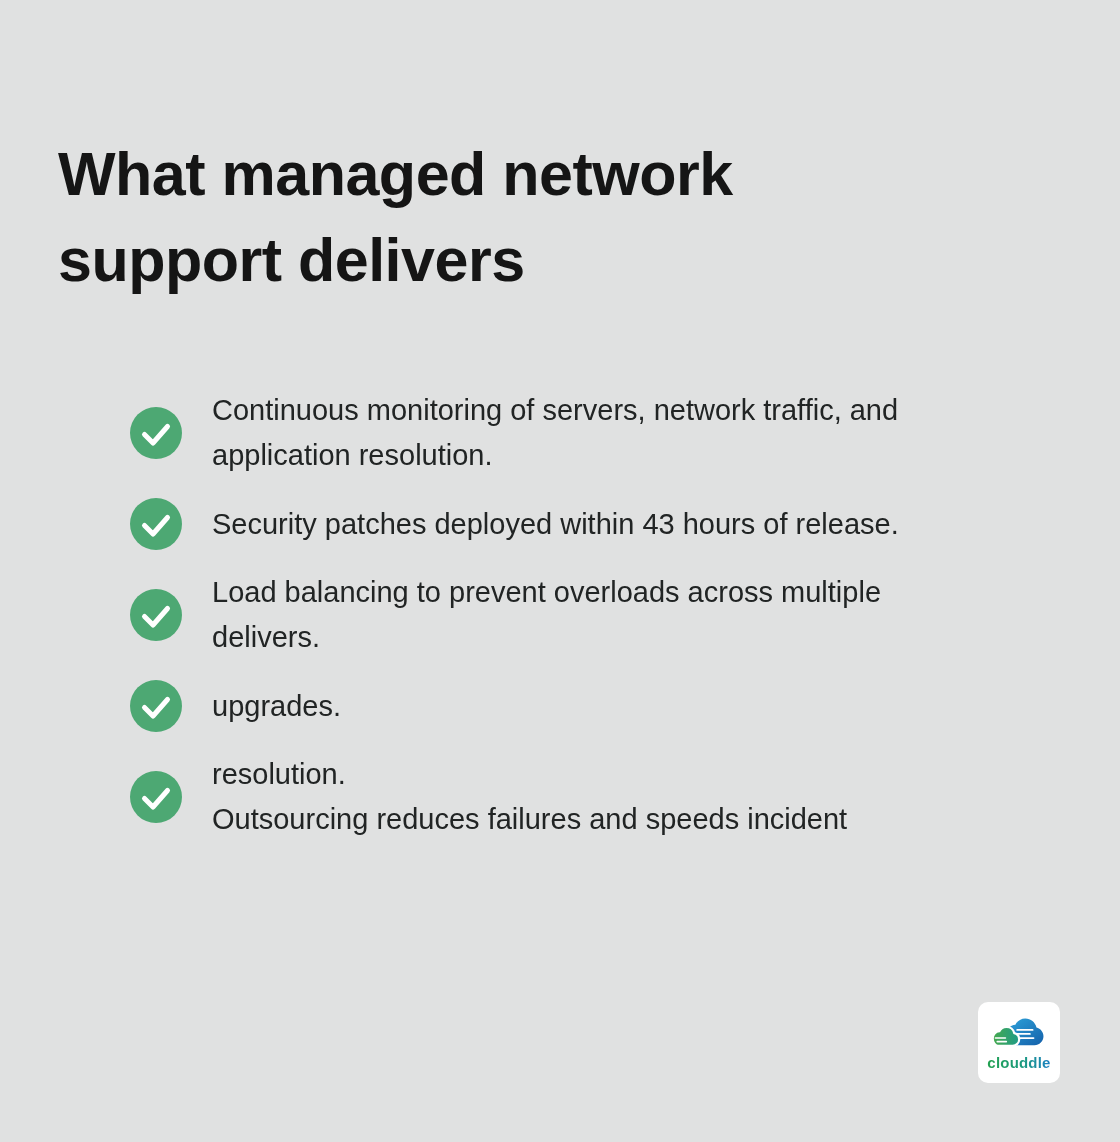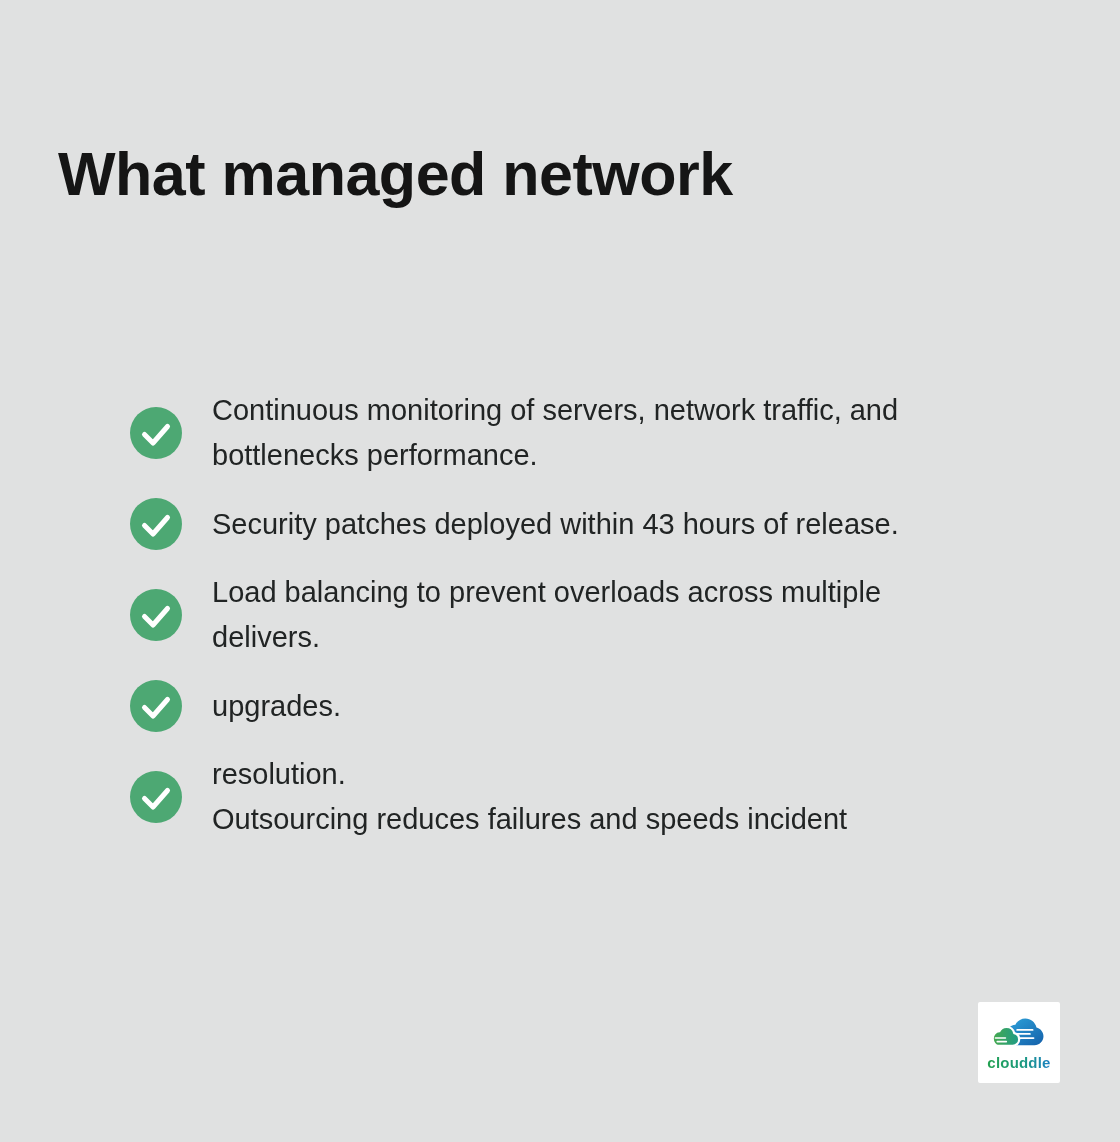--- a/index.html
+++ b/index.html
@@ -57,21 +57,21 @@
   }
   .check-text .line { display: block; }
 
   .logo-card {
     position: absolute;
     left: 978px;
     top: 1002px;
     width: 82px;
     height: 81px;
     background: #ffffff;
-    border-radius: 2px;
+    border-radius: 10px;
     display: flex;
     flex-direction: column;
     align-items: center;
     justify-content: center;
     gap: 3px;
   }
   .logo-cloud {
     width: 58px;
     height: 37px;
     display: block;
@@ -87,31 +87,32 @@
     color: transparent;
   }
 </style>
 </head>
 <body>
 
 <div class="canvas">
 
   <h1 class="title">
     <span class="title-line">What managed network</span>
+    <span class="title-line">support delivers</span>
   </h1>
 
   <div class="checklist">
     <div class="check-row">
       <svg class="check-icon" viewBox="0 0 52 52" aria-hidden="true">
         <circle cx="26" cy="26" r="26" fill="#4da873"></circle>
         <path d="M14.5 27.5 L23 36 L37.5 19.5" fill="none" stroke="#ffffff" stroke-width="5" stroke-linecap="round" stroke-linejoin="round"></path>
       </svg>
       <div class="check-text">
           <span class="line">Continuous monitoring of servers, network traffic, and</span>
-          <span class="line">bottlenecks performance.</span>
+          <span class="line">application resolution.</span>
         </div>
     </div>
 
     <div class="check-row">
       <svg class="check-icon" viewBox="0 0 52 52" aria-hidden="true">
         <circle cx="26" cy="26" r="26" fill="#4da873"></circle>
         <path d="M14.5 27.5 L23 36 L37.5 19.5" fill="none" stroke="#ffffff" stroke-width="5" stroke-linecap="round" stroke-linejoin="round"></path>
       </svg>
       <div class="check-text">
           <span class="line">Security patches deployed within 43 hours of release.</span>

